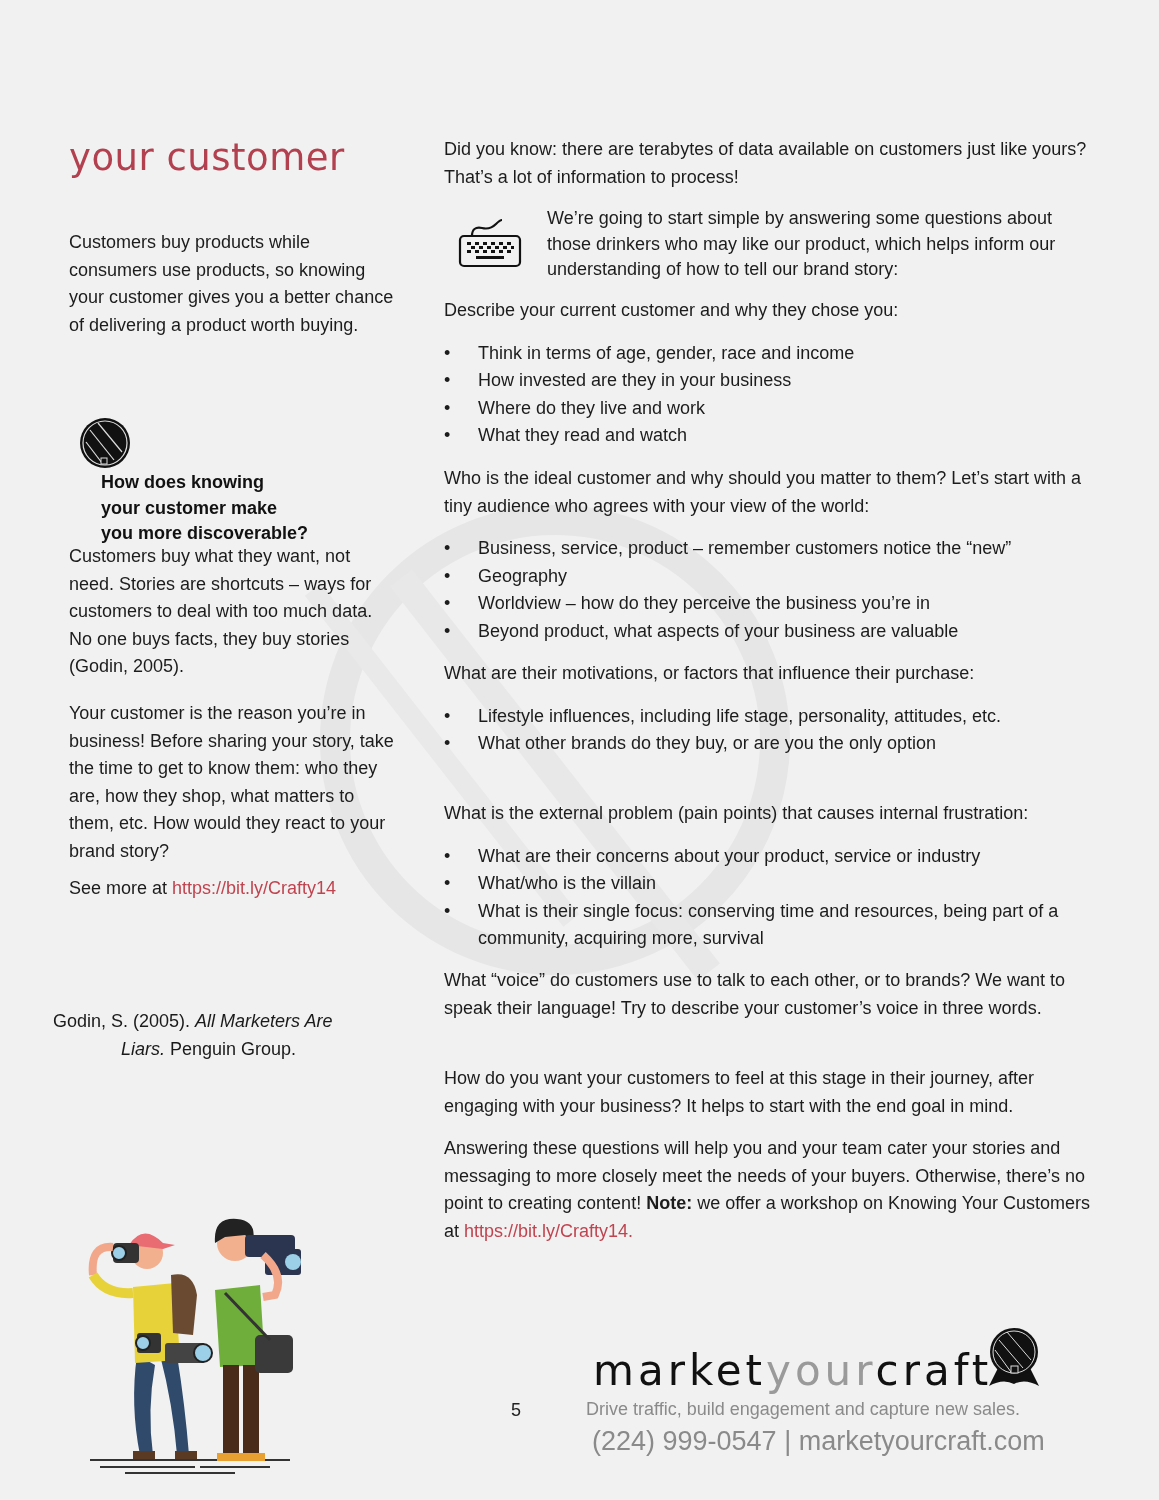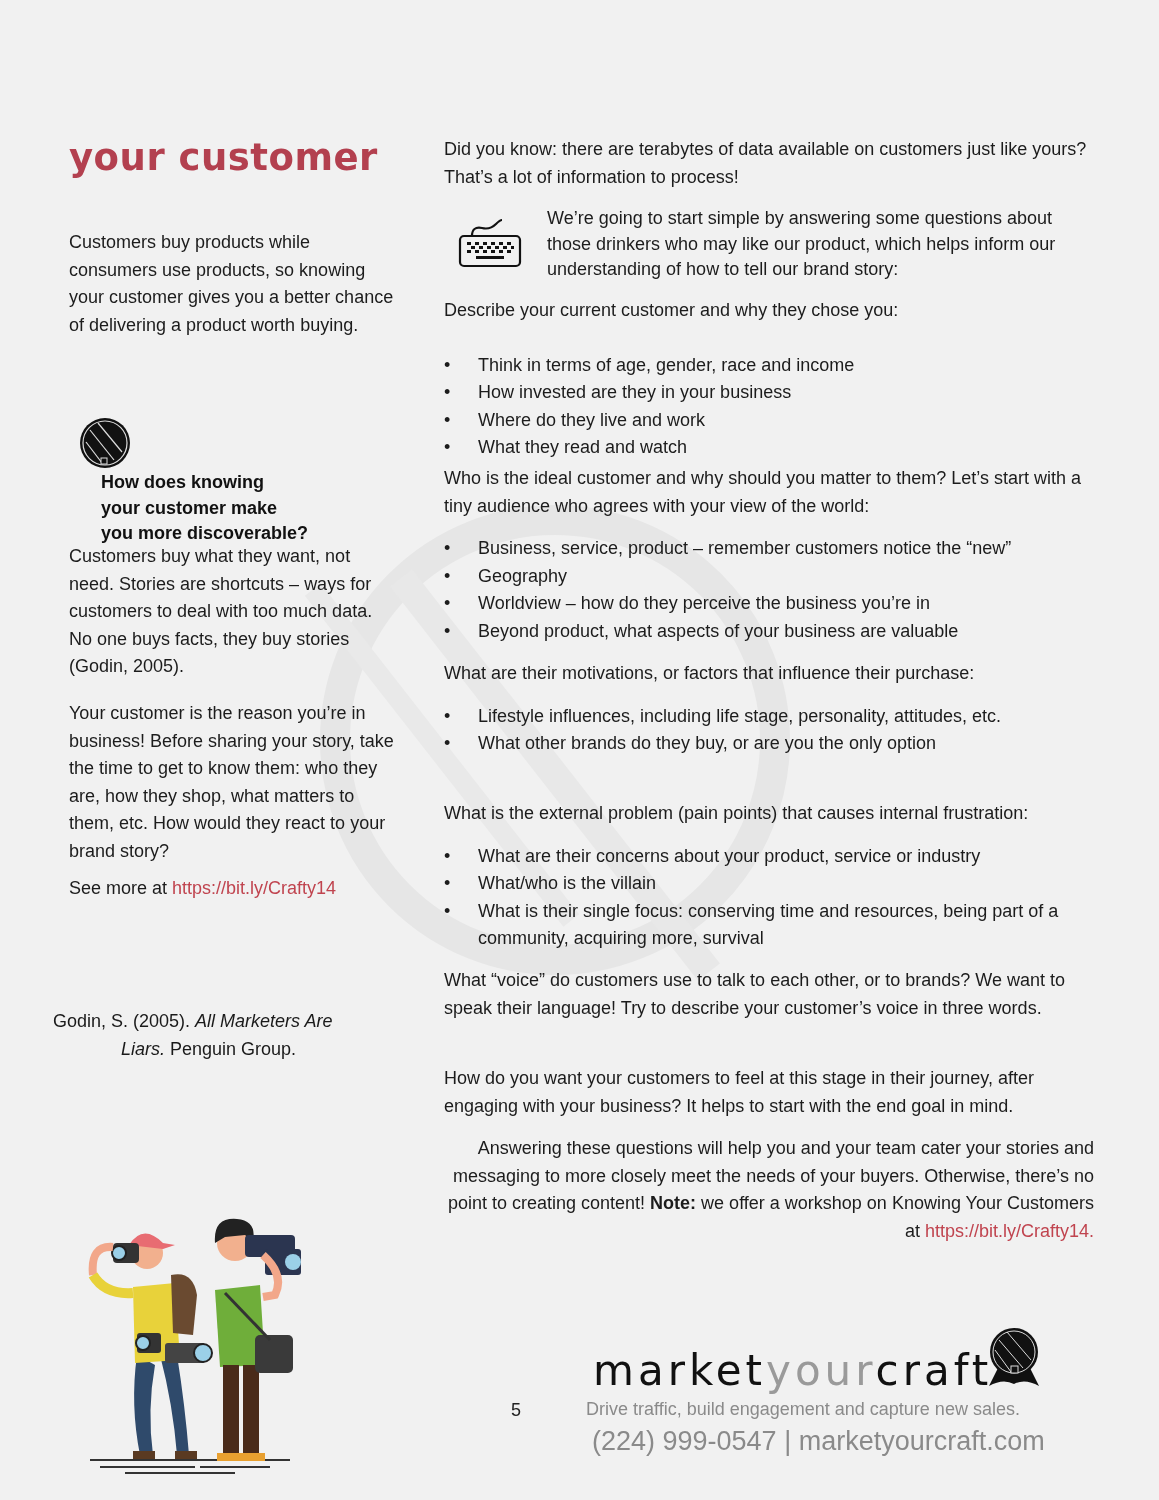--- a/index.html
+++ b/index.html
@@ -25,21 +25,21 @@
       transform-origin: center;
     }
     .watermark::after {
       content: ""; position: absolute; left: 20%; top: 10px;
       width: 20px; height: 420px; background: #e9e9e9;
       transform: rotate(-38deg);
     }
     .abs { position: absolute; z-index: 1; }
     .title {
       left: 69px; top: 136px;
-      font-size: 37px; font-weight: bold; letter-spacing: 0.5px;
+      font-size: 37px; font-weight: normal; letter-spacing: 0.5px;
       color: #b3404f;
       font-family: "DejaVu Sans", sans-serif;
     }
     .left-text {
       font-size: 18px; line-height: 27.5px; color: #1c1c1c;
       width: 325px;
     }
     .p1 { left: 69px; top: 229px; }
     .callout { left: 78px; top: 410px; display: flex; align-items: flex-start; flex-direction: column; }
     .callout-icon { width: 54px; height: 54px; margin-top: 6px; }
@@ -173,21 +173,21 @@
         <rect x="41" y="34" width="4" height="3"></rect>
         <rect x="49" y="34" width="4" height="3"></rect>
       <rect x="18" y="40" width="28" height="3"></rect>
     </g>
   </svg>
   <div class="kbd-text">We’re going to start simple by answering some questions about those drinkers who may like our product, which helps inform our understanding of how to tell our brand story:</div>
 </div>
 
 <div class="abs right" style="top:297px;">
   <div>Describe your current customer and why they chose you:</div>
-  <ul class="bul" style="margin-top:27px;">
+  <ul class="bul" style="margin-top:15px;">
     <li>Think in terms of age, gender, race and income</li>
     <li>How invested are they in your business</li>
     <li>Where do they live and work</li>
     <li>What they read and watch</li>
   </ul>
 </div>
 
 <div class="abs right" style="top:465px;">
   <div>Who is the ideal customer and why should you matter to them?  Let’s start with a tiny audience who agrees with your view of the world:</div>
   <ul class="bul" style="margin-top:15px;">
@@ -210,21 +210,21 @@
   <div>What is the external problem (pain points) that causes internal frustration:</div>
   <ul class="bul" style="margin-top:15px;">
     <li>What are their concerns about your product, service or industry</li>
     <li>What/who is the villain</li>
     <li>What is their single focus: conserving time and resources, being part of a community, acquiring more, survival</li>
   </ul>
 </div>
 
 <div class="abs right" style="top:967px;">What “voice” do customers use to talk to each other, or to brands? We want to speak their language! Try to describe your customer’s voice in three words.</div>
 <div class="abs right" style="top:1065px;">How do you want your customers to feel at this stage in their journey, after engaging with your business? It helps to start with the end goal in mind.</div>
-<div class="abs right" style="top:1135px;text-align:right;">
+<div class="abs right" style="top:1135px;">
   <span>Answering these questions will help you and your team cater your stories and messaging to more closely meet the needs of your buyers. Otherwise, there’s no point to creating content! </span><b>Note:</b><span> we offer a workshop on Knowing Your Customers at </span><span class="link">https://bit.ly/Crafty14.</span>
 </div>
 
 <div class="abs pagenum">5</div>
 <div class="abs brand">
   <span>market</span><span class="your">your</span><span>craft</span>
 </div>
 <svg class="abs brand-logo" viewBox="0 0 58 62">
   <path d="M4 60 L14 40 L44 40 L54 60 Q40 52 29 58 Q18 52 4 60 Z" fill="#111"></path>
   <circle cx="29" cy="26" r="24" fill="#111"></circle>

